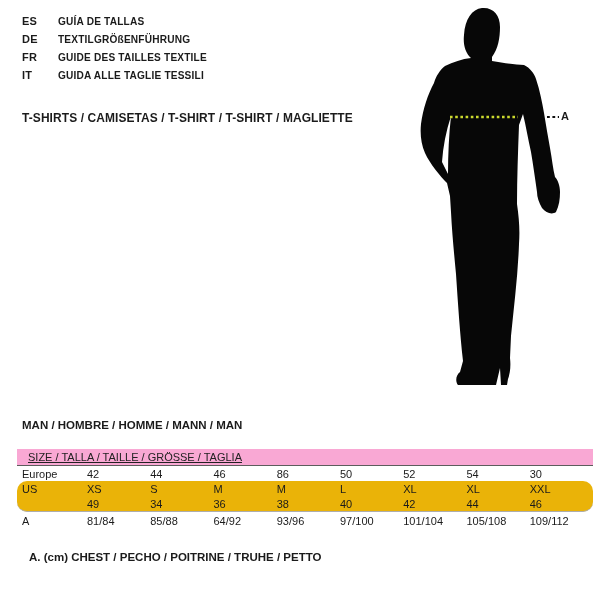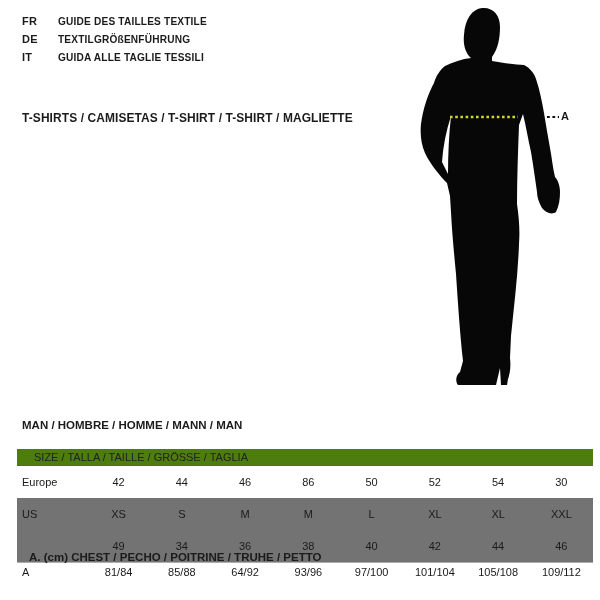--- a/index.html
+++ b/index.html
@@ -23,44 +23,49 @@
   
   .figure-wrap{position:absolute;left:415px;top:6px;width:160px;height:385px;}
   .measure-a{position:absolute;left:561px;top:110px;font-size:11px;font-weight:600;}
 
   
   .section-title{position:absolute;left:22px;top:419px;font-size:11.5px;font-weight:700;line-height:13px;}
 
   
   .size-table{position:absolute;left:17px;top:449px;width:576px;font-size:11px;}
   .t-header{
-    height:17px;background:#4d7c0f;border-bottom:1px solid #5d5d5d;
-    display:flex;align-items:center;padding-left:17px;box-sizing:border-box;
+    height:17px;background:#f9a8d4;border-bottom:1px solid #5d5d5d;
+    display:flex;align-items:center;padding-left:11px;box-sizing:border-box;
     color:#222;
+    text-decoration:underline;
   }
-  .t-row{display:grid;grid-template-columns:70px repeat(8,1fr);align-items:center;height:32px;}
+  .t-row{display:grid;grid-template-columns:70px repeat(8,1fr);align-items:center;height:15px;}
   .t-row.tall{height:17px;}
-  .t-band{background:#737373;border-bottom:1px solid #adadad;}
-  .cell{text-align:center;color:#1b1b1b;}
+  .t-band{background:#eab308;border-bottom:1px solid #adadad;border-radius:10px;}
+  .cell{color:#1b1b1b;}
   .cell.label{text-align:left;padding-left:5px;}
 
   
   .footnote{position:absolute;left:29px;top:551px;font-size:11.5px;font-weight:700;line-height:13px;}
 </style>
 </head>
 <body>
 
 <div class="lang-block">
   <div class="lang-row">
-    <span class="lang-code">FR</span>
-    <span class="lang-text condensed">GUIDE DES TAILLES TEXTILE</span>
+    <span class="lang-code">ES</span>
+    <span class="lang-text condensed">GUÍA DE TALLAS</span>
   </div>
   <div class="lang-row">
     <span class="lang-code">DE</span>
     <span class="lang-text condensed">TEXTILGRÖßENFÜHRUNG</span>
+  </div>
+  <div class="lang-row">
+    <span class="lang-code">FR</span>
+    <span class="lang-text condensed">GUIDE DES TAILLES TEXTILE</span>
   </div>
   <div class="lang-row">
     <span class="lang-code">IT</span>
     <span class="lang-text condensed">GUIDA ALLE TAGLIE TESSILI</span>
   </div>
 </div>
 
 <div class="cats">
   <div class="cat-line">
       <span class="condensed">T-SHIRTS / CAMISETAS / T-SHIRT / T-SHIRT / MAGLIETTE</span>

